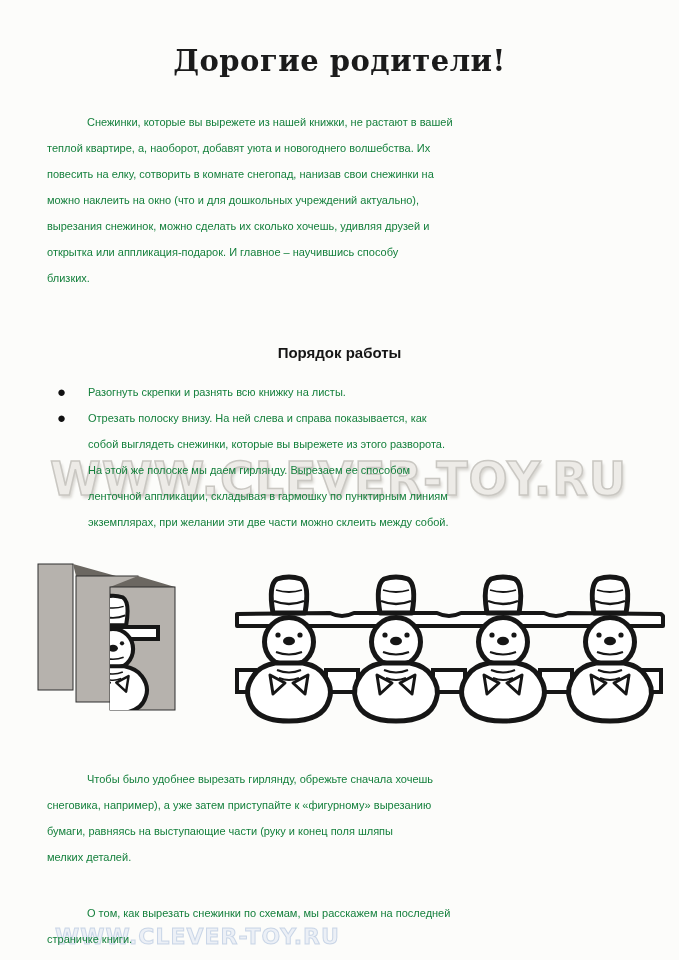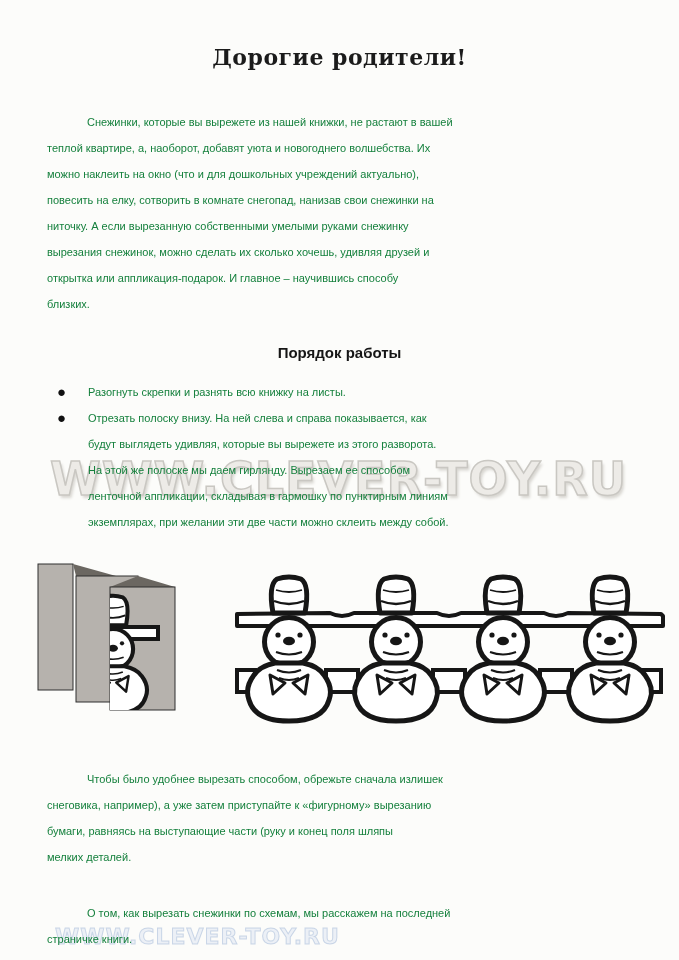--- a/index.html
+++ b/index.html
@@ -4,21 +4,21 @@
 <style>
   html,body { margin:0; padding:0; }
   .page {
     position:relative; width:679px; height:960px;
     background:#fcfcfa; overflow:hidden;
     font-family:"Liberation Sans", sans-serif; color:#141414;
   }
   .title {
     position:absolute; top:44px; left:0; width:679px;
     text-align:center; font-family:"DejaVu Serif", serif;
-    font-weight:bold; font-size:22px; letter-spacing:0.5px; color:#1b1b1b;
+    font-weight:bold; font-size:29px; letter-spacing:0.5px; color:#1b1b1b;
     z-index:3;
   }
   .textblock { position:absolute; left:47px; width:600px; z-index:3; }
   .line {
     height:26px; line-height:26px; font-size:11px;
     white-space:nowrap; color:#15803d;
   }
   .indent { padding-left:40px; }
   .section-heading {
     position:absolute; top:344px; left:0; width:679px; text-align:center;
@@ -56,39 +56,38 @@
 <div class="page">
 
   <div class="title">Дорогие родители!</div>
 
   <div class="watermark-center">www.clever-toy.ru</div>
   <div class="watermark-bottom">www.clever-toy.ru</div>
 
   <div class="textblock p1">
     <div class="line indent">Снежинки, которые вы вырежете из нашей книжки, не растают в вашей</div>
     <div class="line">теплой квартире, а, наоборот, добавят уюта и новогоднего волшебства. Их</div>
+    <div class="line">повесить на елку, сотворить в комнате снегопад, нанизав свои снежинки на</div>
     <div class="line">можно наклеить на окно (что и для дошкольных учреждений актуально),</div>
-    <div class="line">повесить на елку, сотворить в комнате снегопад, нанизав свои снежинки на</div>
-    <div class="line">ниточку. А если вырезанную собственными умелыми руками снежинку</div>
     <div class="line">вырезания снежинок, можно сделать их сколько хочешь, удивляя друзей и</div>
     <div class="line">открытка или аппликация-подарок. И главное – научившись способу</div>
     <div class="line">близких.</div>
   </div>
 
   <div class="section-heading">Порядок работы</div>
 
   <div class="bullets">
     <div class="bullet-row">
       <span class="bullet-marker">●</span>
       <div class="line">Разогнуть скрепки и разнять всю книжку на листы.</div>
     </div>
     <div class="bullet-row">
       <span class="bullet-marker">●</span>
       <div class="line">Отрезать полоску внизу. На ней слева и справа показывается, как</div>
-      <div class="line">будут выглядеть удивляя, которые вы вырежете из этого разворота.</div>
+      <div class="line">собой выглядеть снежинки, которые вы вырежете из этого разворота.</div>
       <div class="line">На этой же полоске мы даем гирлянду. Вырезаем ее способом</div>
       <div class="line">ленточной аппликации, складывая в гармошку по пунктирным линиям</div>
       <div class="line">экземплярах, при желании эти две части можно склеить между собой.</div>
     </div>
   </div>
 
   <div class="illustration">
     <svg width="632" height="210" viewBox="0 0 632 210" xmlns="http://www.w3.org/2000/svg">
       <defs>
         <g id="snowman">
@@ -144,21 +143,21 @@
 
         <use href="#snowman" transform="translate(54,0)"></use>
         <use href="#snowman" transform="translate(161,0)"></use>
         <use href="#snowman" transform="translate(268,0)"></use>
         <use href="#snowman" transform="translate(375,0)"></use>
       </g>
     </svg>
   </div>
 
   <div class="textblock p2">
-    <div class="line indent">Чтобы было удобнее вырезать способом, обрежьте сначала излишек</div>
+    <div class="line indent">Чтобы было удобнее вырезать гирлянду, обрежьте сначала хочешь</div>
     <div class="line">снеговика, например), а уже затем приступайте к «фигурному» вырезанию</div>
     <div class="line">бумаги, равняясь на выступающие части (руку и конец поля шляпы</div>
     <div class="line">мелких деталей.</div>
   </div>
 
   <div class="textblock p3">
     <div class="line indent">О том, как вырезать снежинки по схемам, мы расскажем на последней</div>
     <div class="line">страничке книги.</div>
   </div>
 

